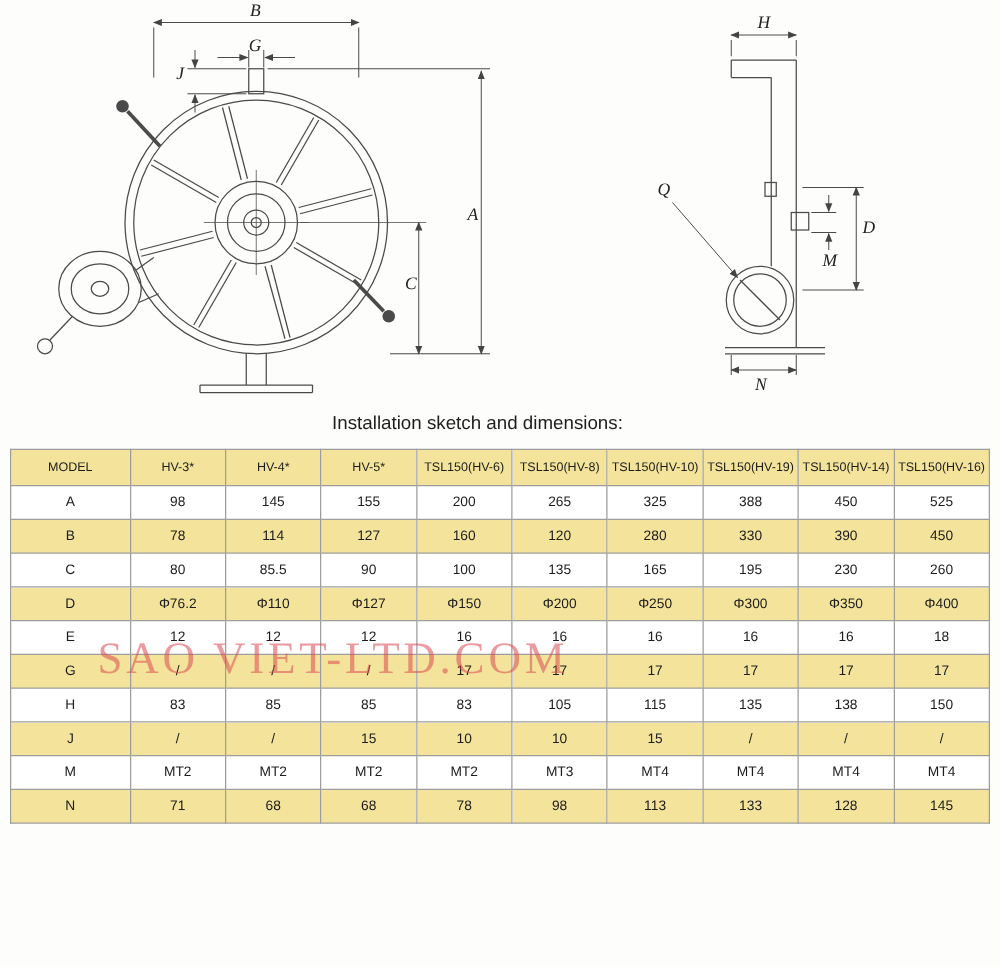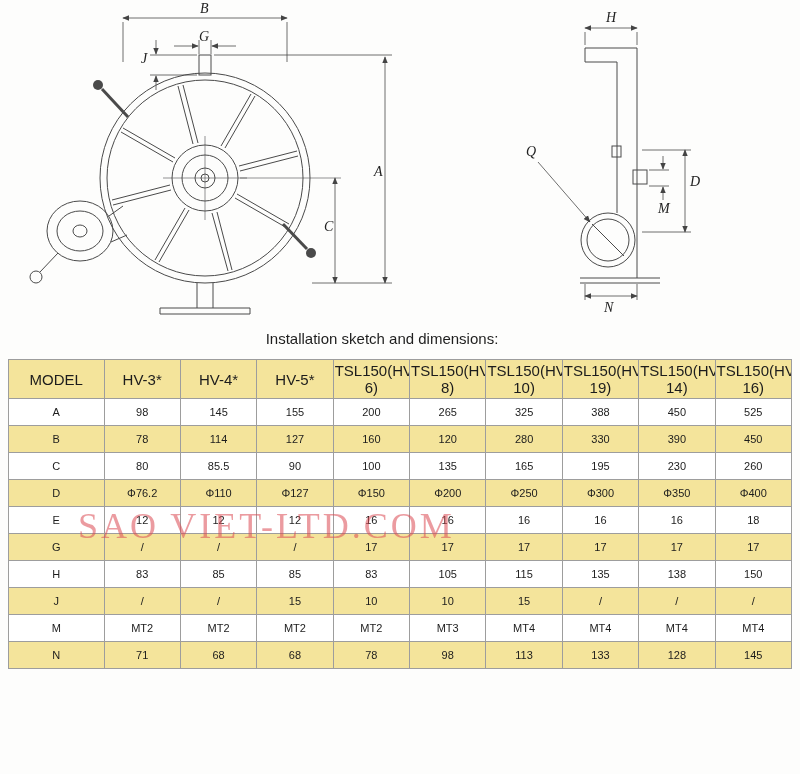--- a/index.html
+++ b/index.html
@@ -19,21 +19,21 @@
   .dim-table {
     width:100%; border-collapse:collapse; table-layout:fixed;
     font-size:11px; color:#1c1c1c; border:1px solid #8f8f8f;
   }
   .dim-table col.model-col { width:12.2%; }
   .dim-table th, .dim-table td {
     border:1px solid #9d9d9d; text-align:center; vertical-align:middle;
     padding:2px 1px; height:22px; font-weight:normal; overflow:hidden;
     background:#ffffff;
   }
-  .dim-table thead th { background:#f4e49b; font-size:15px; height:24px;margin-top:27px; }
+  .dim-table thead th { background:#f4e49b; font-size:10px; height:24px;margin-top:27px; }
   .dim-table tr.shaded th, .dim-table tr.shaded td { background:#f4e49b; }
   .dim-table tr.tall th, .dim-table tr.tall td { height:34px; }
   .watermark {
     position:absolute; left:70px; top:146px; white-space:nowrap;
     font-family:"Liberation Serif", serif; font-size:36px; letter-spacing:3px;
     color:rgba(219,72,82,0.55); pointer-events:none;
   }
   .dim-text { font-family:"Liberation Serif", serif; font-style:italic; }
 </style>
 </head>

